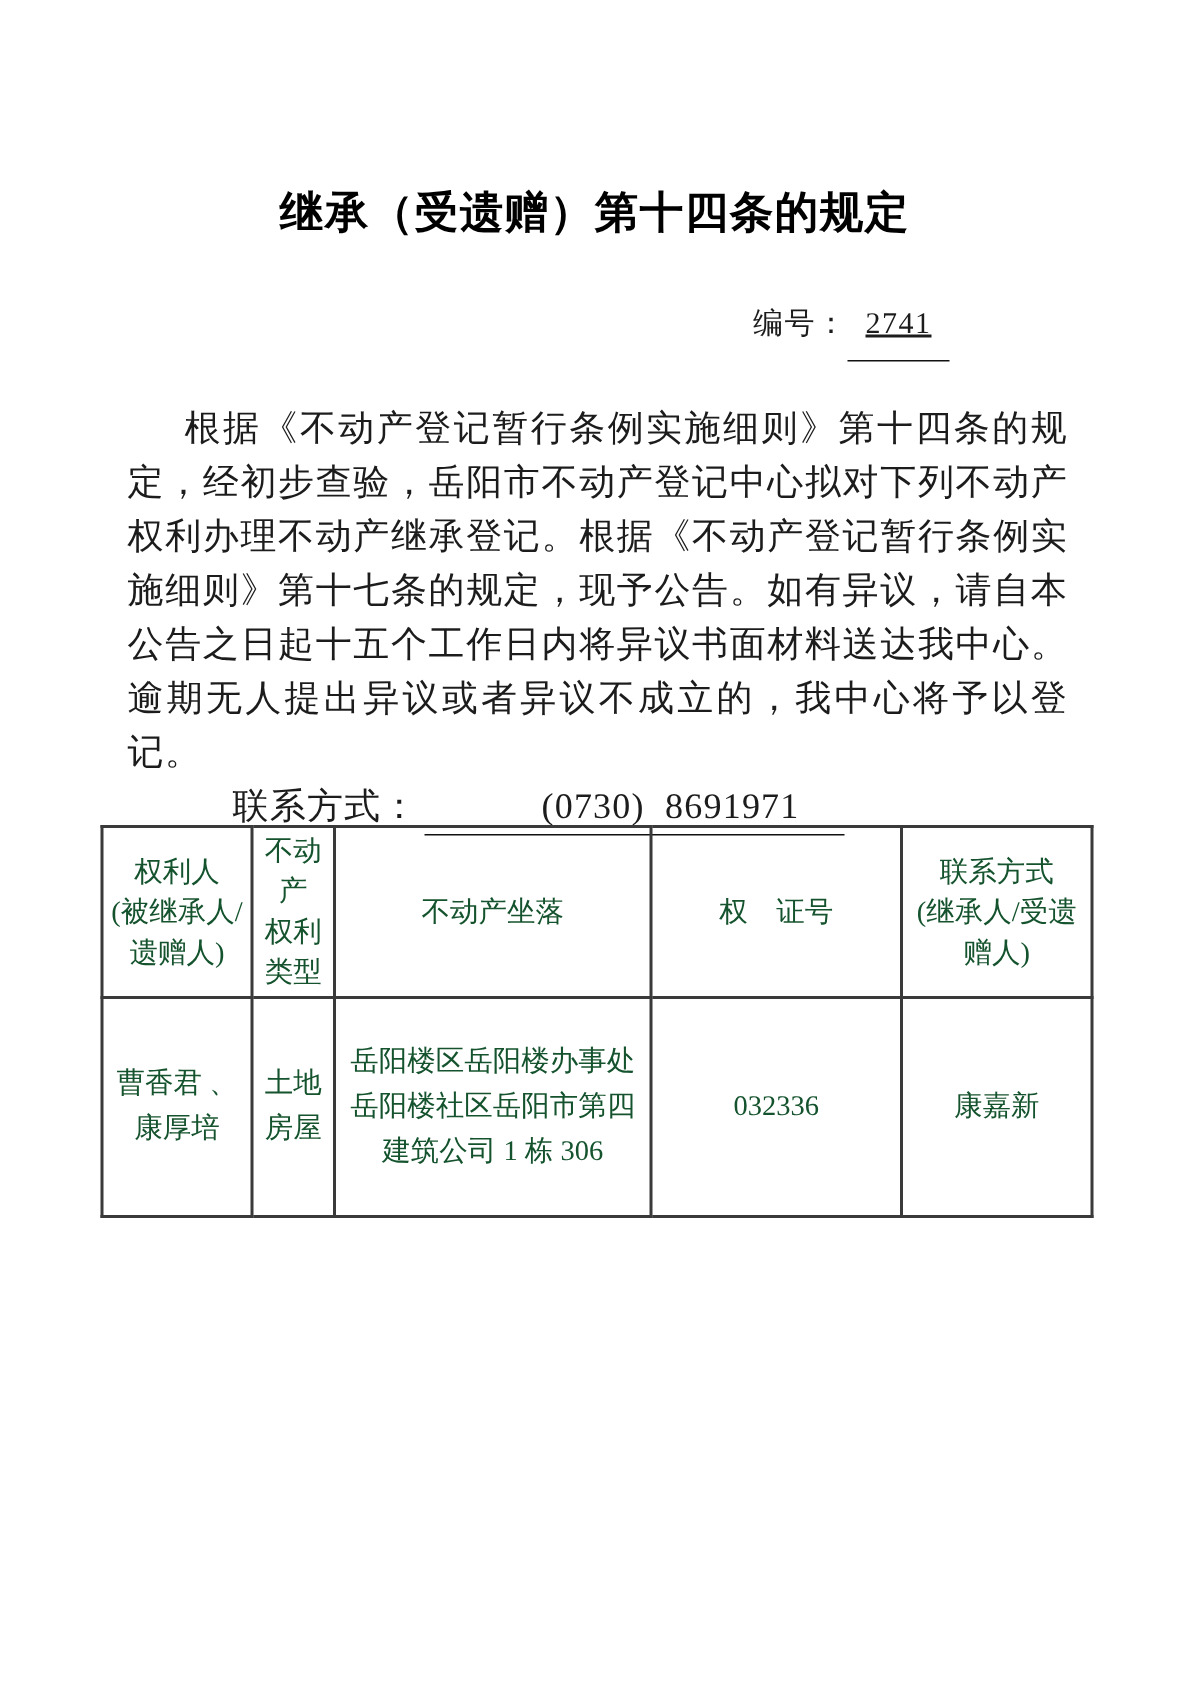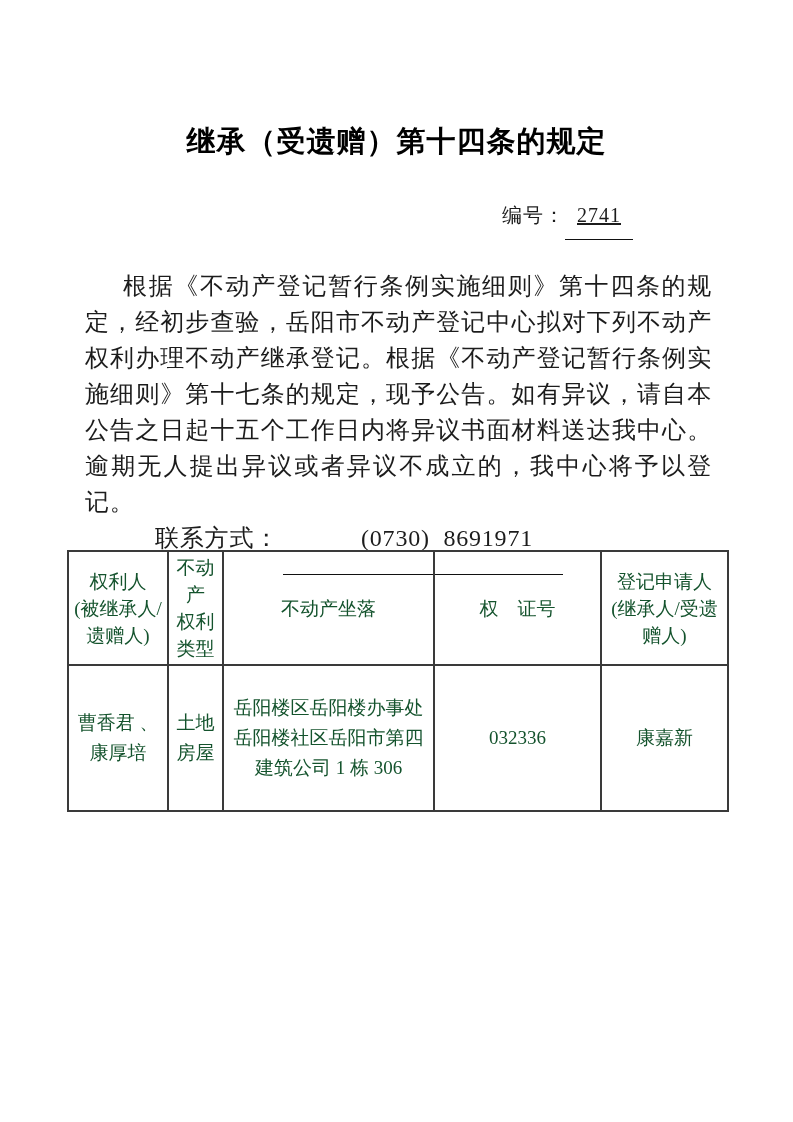--- a/index.html
+++ b/index.html
@@ -52,21 +52,21 @@
   .para-sub  { text-indent: 70px; }
   .address-value {
     margin-left: 10px;
     text-decoration: underline;
     text-decoration-thickness: 1.5px;
     text-underline-offset: 5px;
   }
   .contact-value {
     display: inline-block;
     margin-left: 4px;
-    padding: 0 30px 18px 8px;
+    padding: 0 30px 0 8px;
     border-bottom: 1.5px solid #111111;
   }
   .reg-table {
     position: absolute;
     left: 67px;
     top: 550px;
     width: 660px;
     border-collapse: collapse;
     table-layout: fixed;
     font-size: 19px;
@@ -124,21 +124,21 @@
     <thead>
       <tr>
         <th>权利人
 (被继承人/
 遗赠人)</th>
         <th>不动产
 权利
 类型</th>
         <th>不动产坐落</th>
         <th>权　证号</th>
-        <th>登记申请人
+        <th>联系方式
 (继承人/受遗
 赠人)</th>
       </tr>
     </thead>
     <tbody>
       <tr>
         <td>曹香君 、
 康厚培</td>
         <td>土地
 房屋</td>

